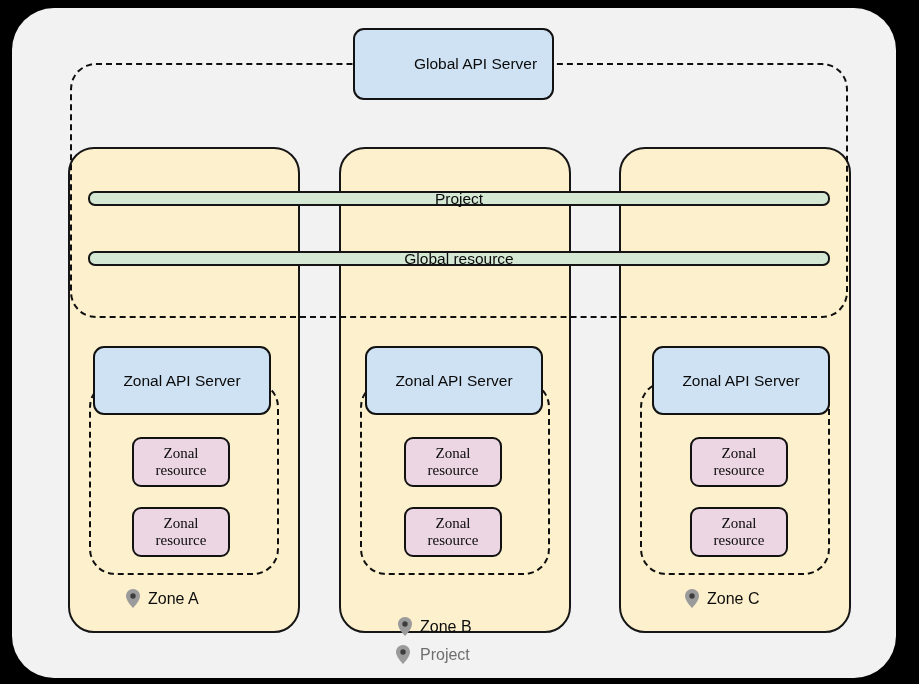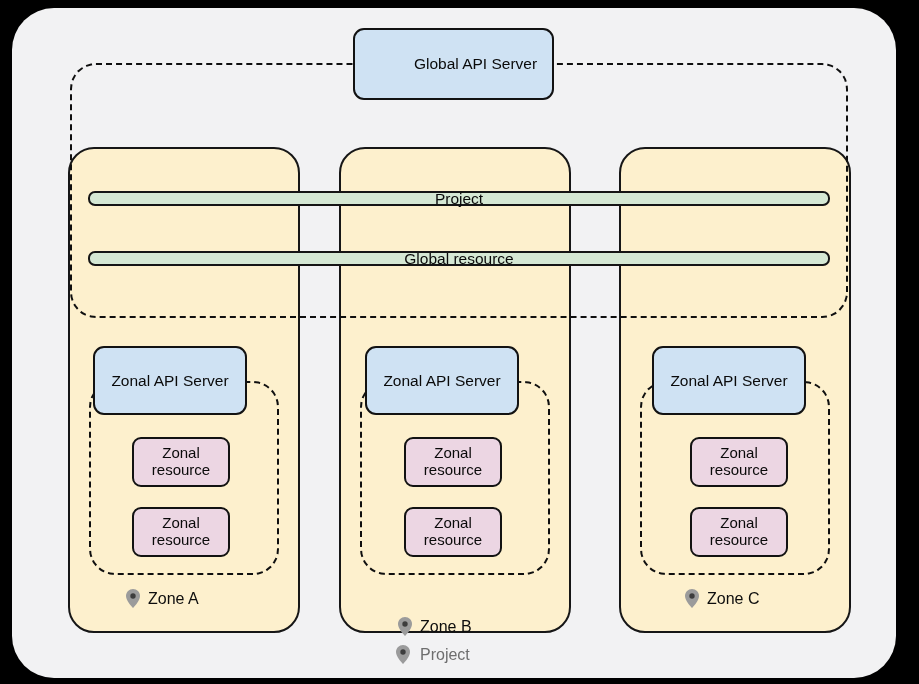--- a/index.html
+++ b/index.html
@@ -108,21 +108,21 @@
   }
   .global-api {
     left: 353px;
     top: 28px;
     width: 201px;
     height: 72px;
     padding-left: 44px;
   }
   .zonal-api {
     top: 346px;
-    width: 154px;
+    width: 178px;
     height: 69px;
   }
   .za-a { left: 93px; }
   .za-b { left: 365px; }
   .za-c { left: 652px; }
 
   
   .zonal-res {
     position: absolute;
     width: 98px;
@@ -131,20 +131,21 @@
     border: 2px solid #121212;
     border-radius: 9px;
     box-sizing: border-box;
     display: flex;
     flex-direction: column;
     align-items: center;
     justify-content: center;
     font-size: 15px;
     color: #0a0a0a;
     line-height: 1.12;
+    font-family: Liberation Serif, serif;
   }
   .zonal-res span { display: block; }
 
   .zr-a1 { left: 132px; top: 437px; }
   .zr-a2 { left: 132px; top: 507px; }
   .zr-b1 { left: 404px; top: 437px; }
   .zr-b2 { left: 404px; top: 507px; }
   .zr-c1 { left: 690px; top: 437px; }
   .zr-c2 { left: 690px; top: 507px; }
 

